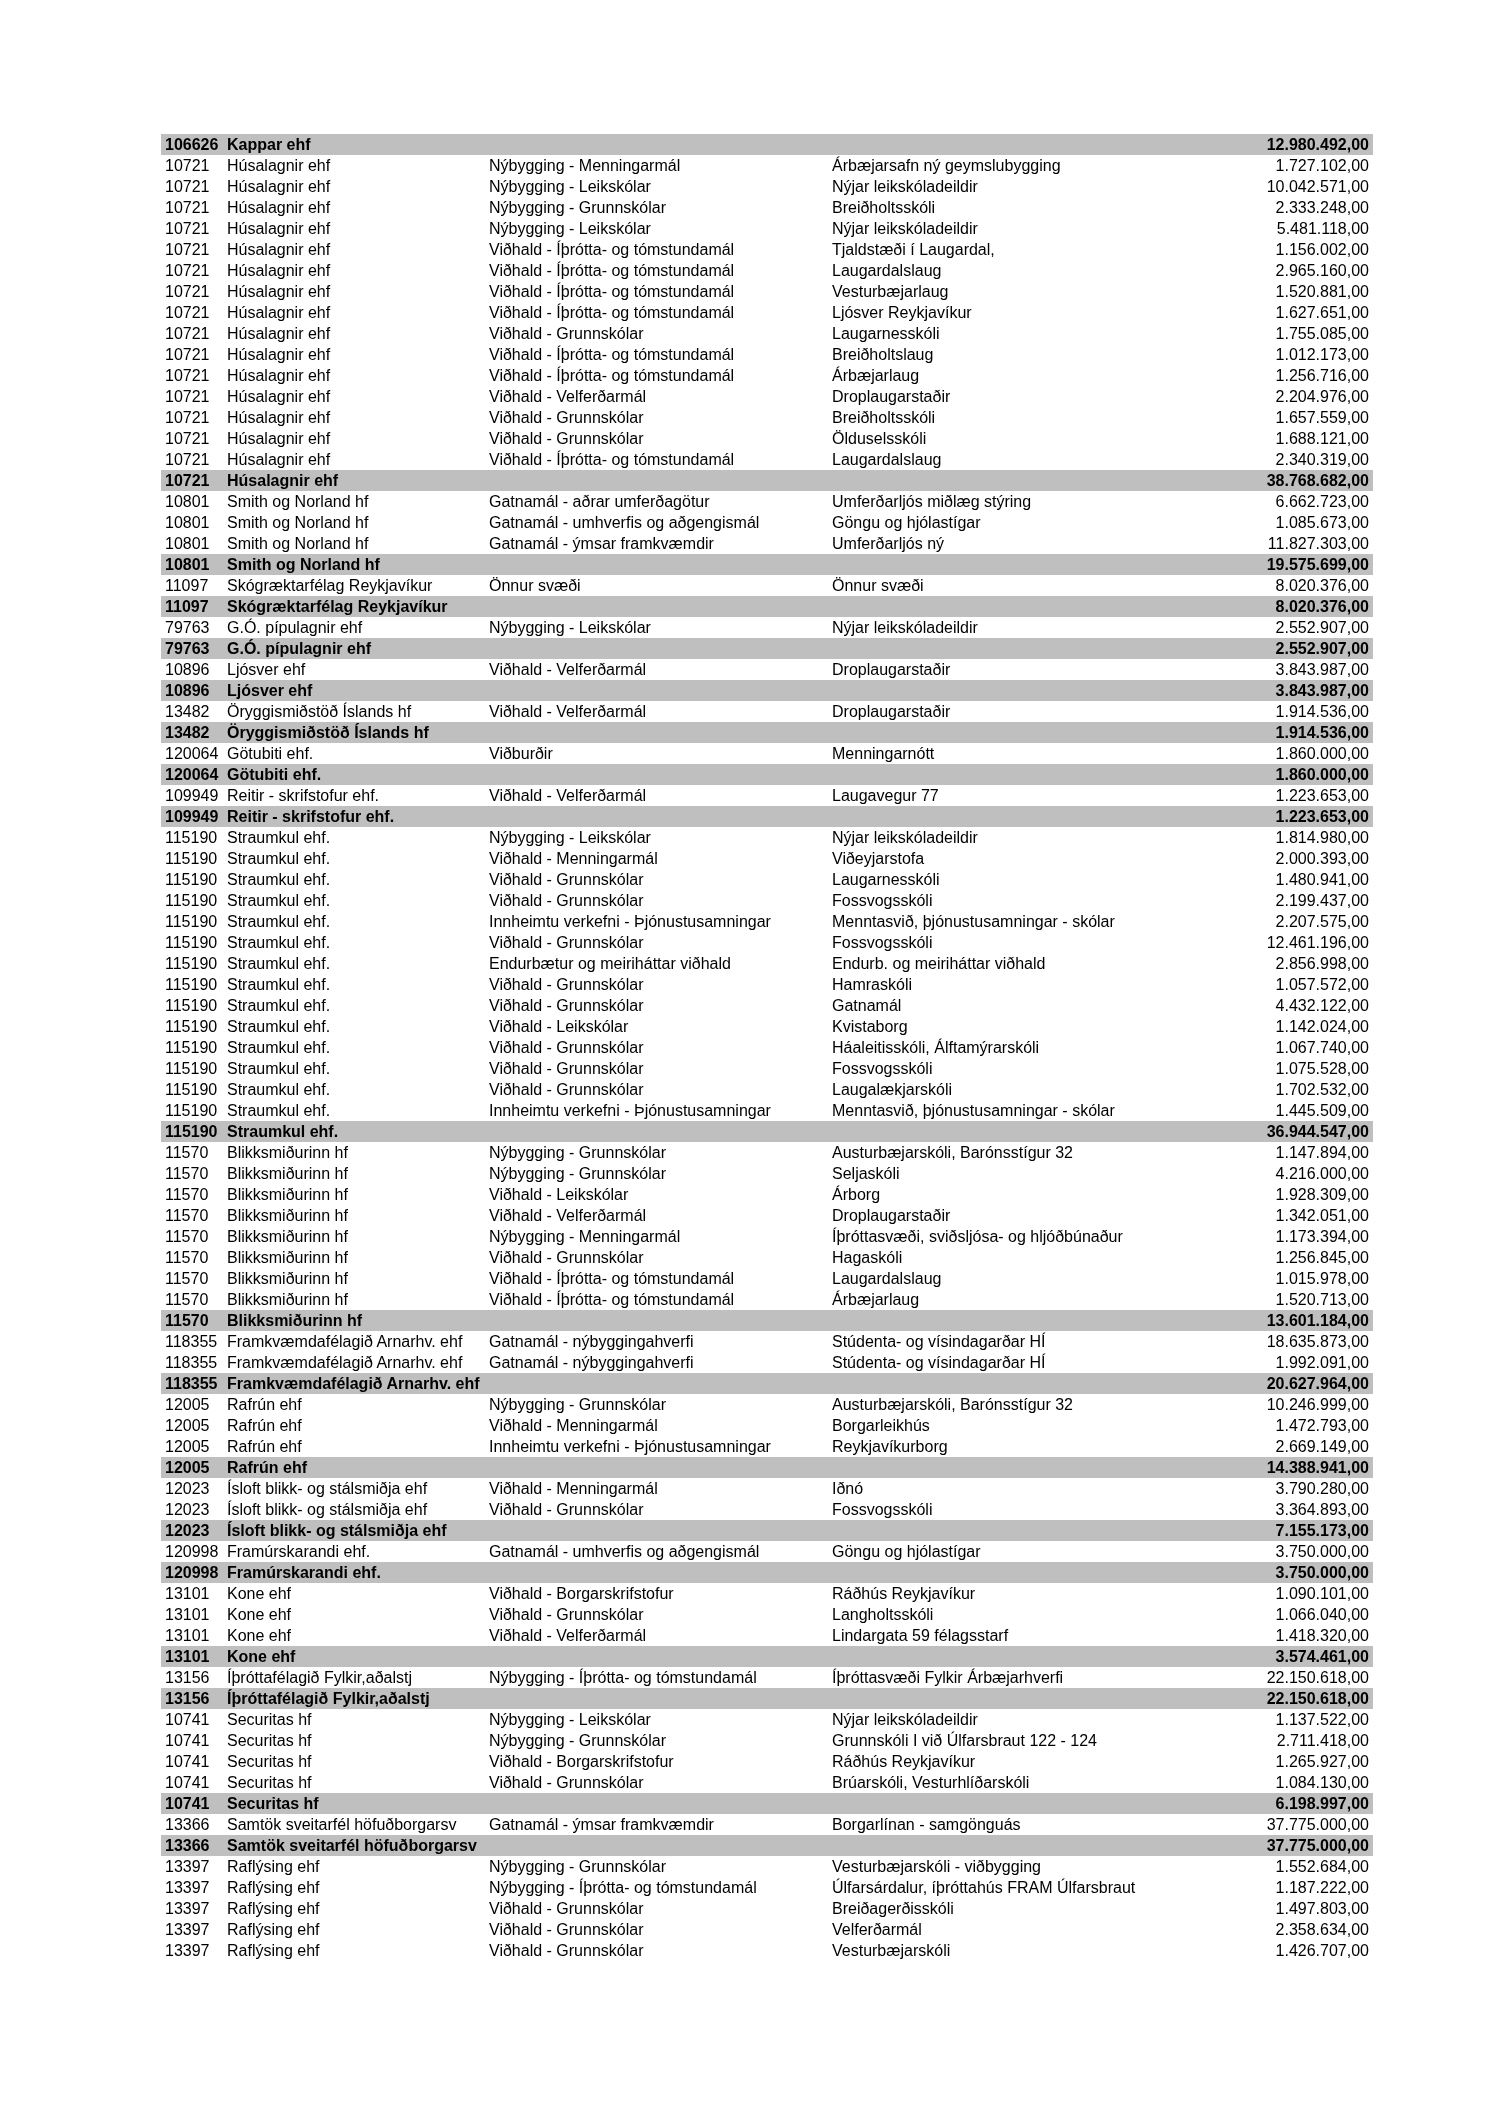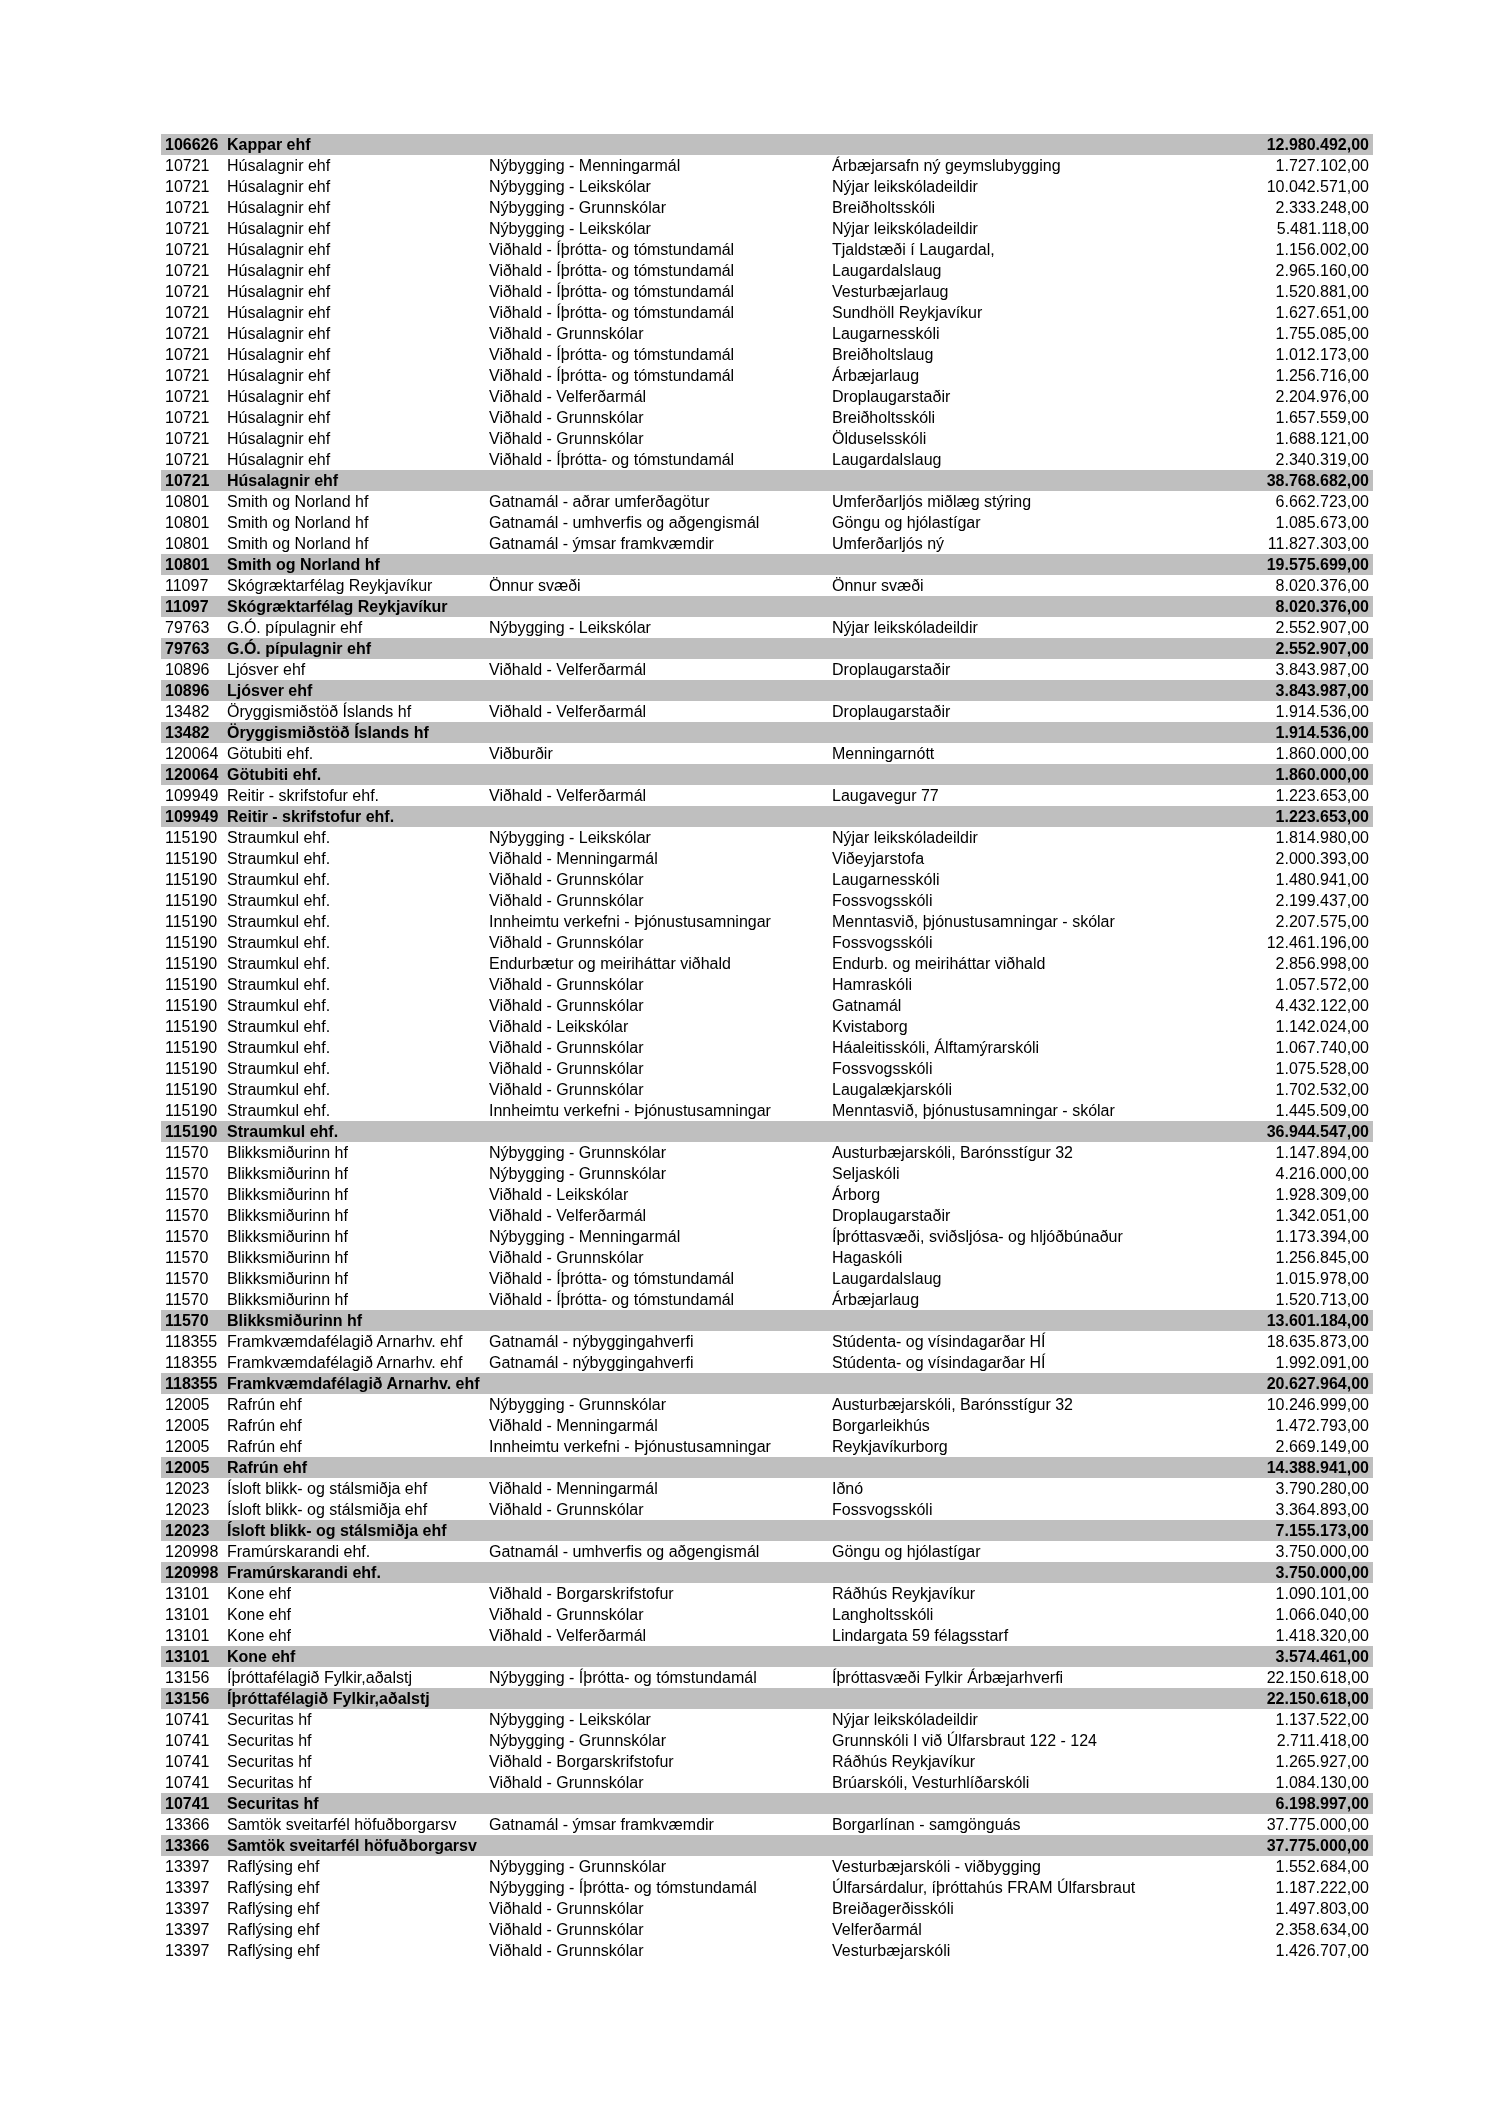--- a/index.html
+++ b/index.html
@@ -110,21 +110,21 @@
     <td class="col-id">10721</td>
     <td class="col-name">Húsalagnir ehf</td>
     <td class="col-cat">Viðhald - Íþrótta- og tómstundamál</td>
     <td class="col-proj">Vesturbæjarlaug</td>
     <td class="col-amount">1.520.881,00</td>
   </tr>
         <tr>
     <td class="col-id">10721</td>
     <td class="col-name">Húsalagnir ehf</td>
     <td class="col-cat">Viðhald - Íþrótta- og tómstundamál</td>
-    <td class="col-proj">Sundhöll Reykjavíkur</td>
+    <td class="col-proj">Ljósver Reykjavíkur</td>
     <td class="col-amount">1.627.651,00</td>
   </tr>
         <tr>
     <td class="col-id">10721</td>
     <td class="col-name">Húsalagnir ehf</td>
     <td class="col-cat">Viðhald - Grunnskólar</td>
     <td class="col-proj">Laugarnesskóli</td>
     <td class="col-amount">1.755.085,00</td>
   </tr>
         <tr>

